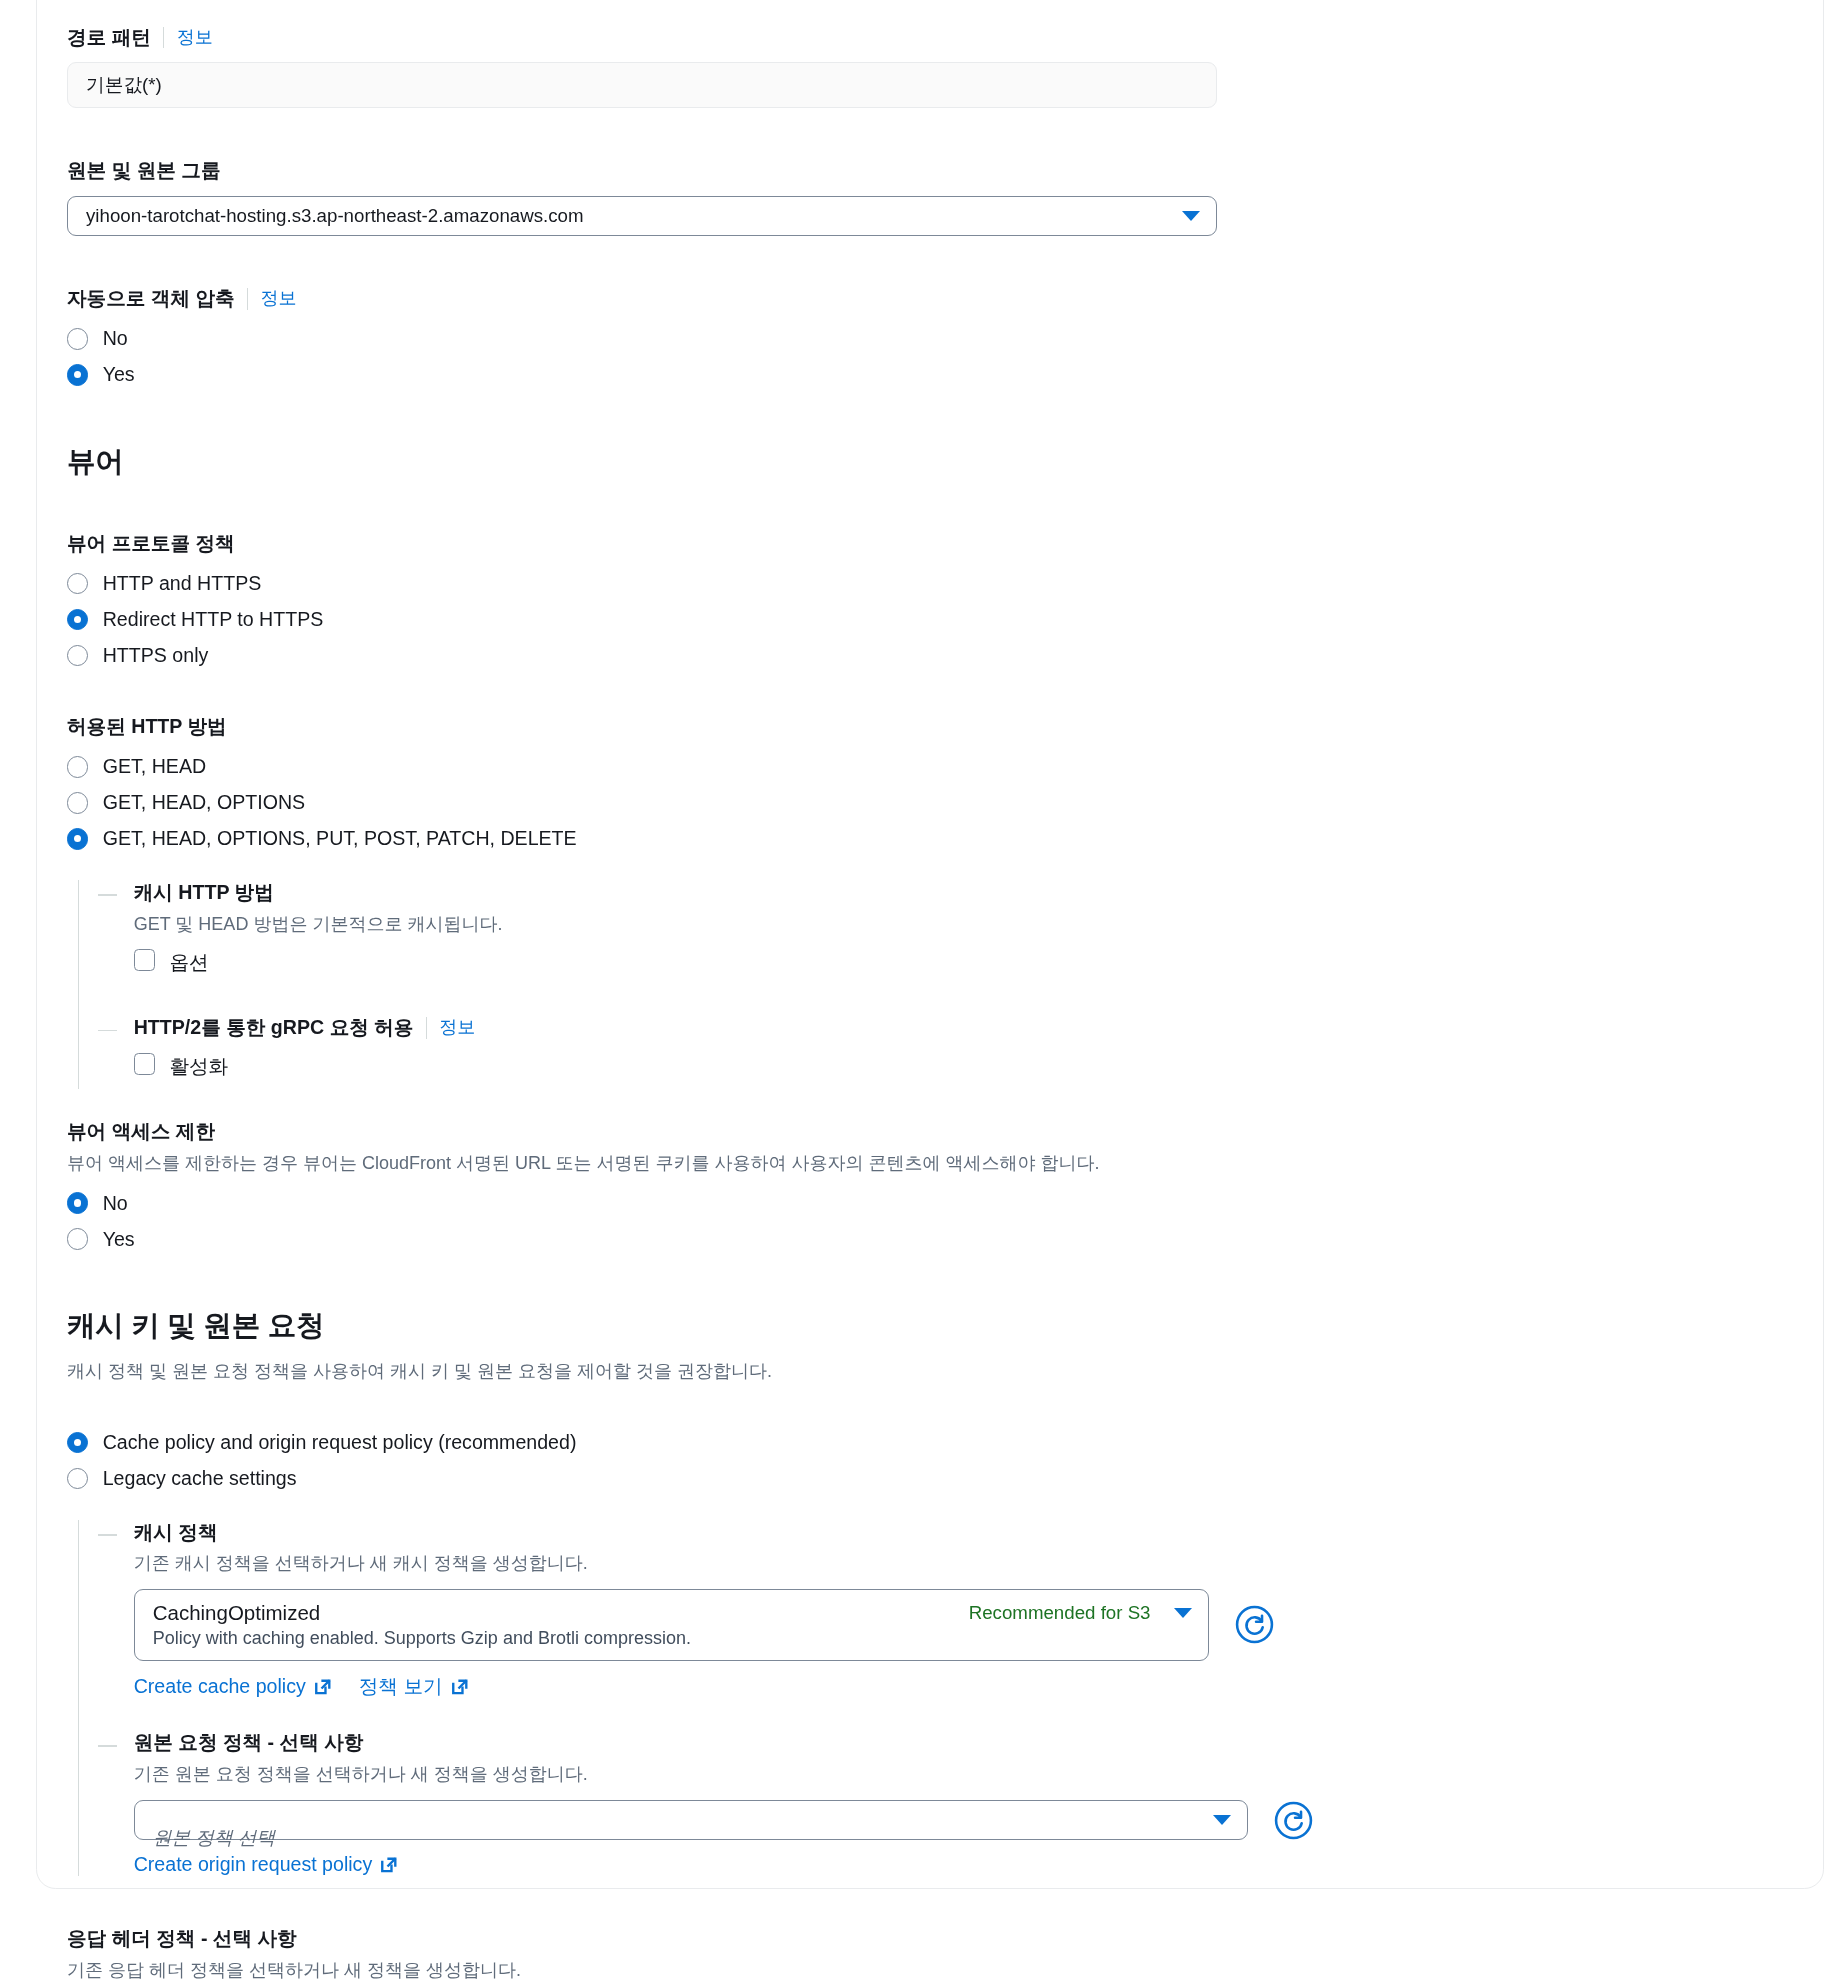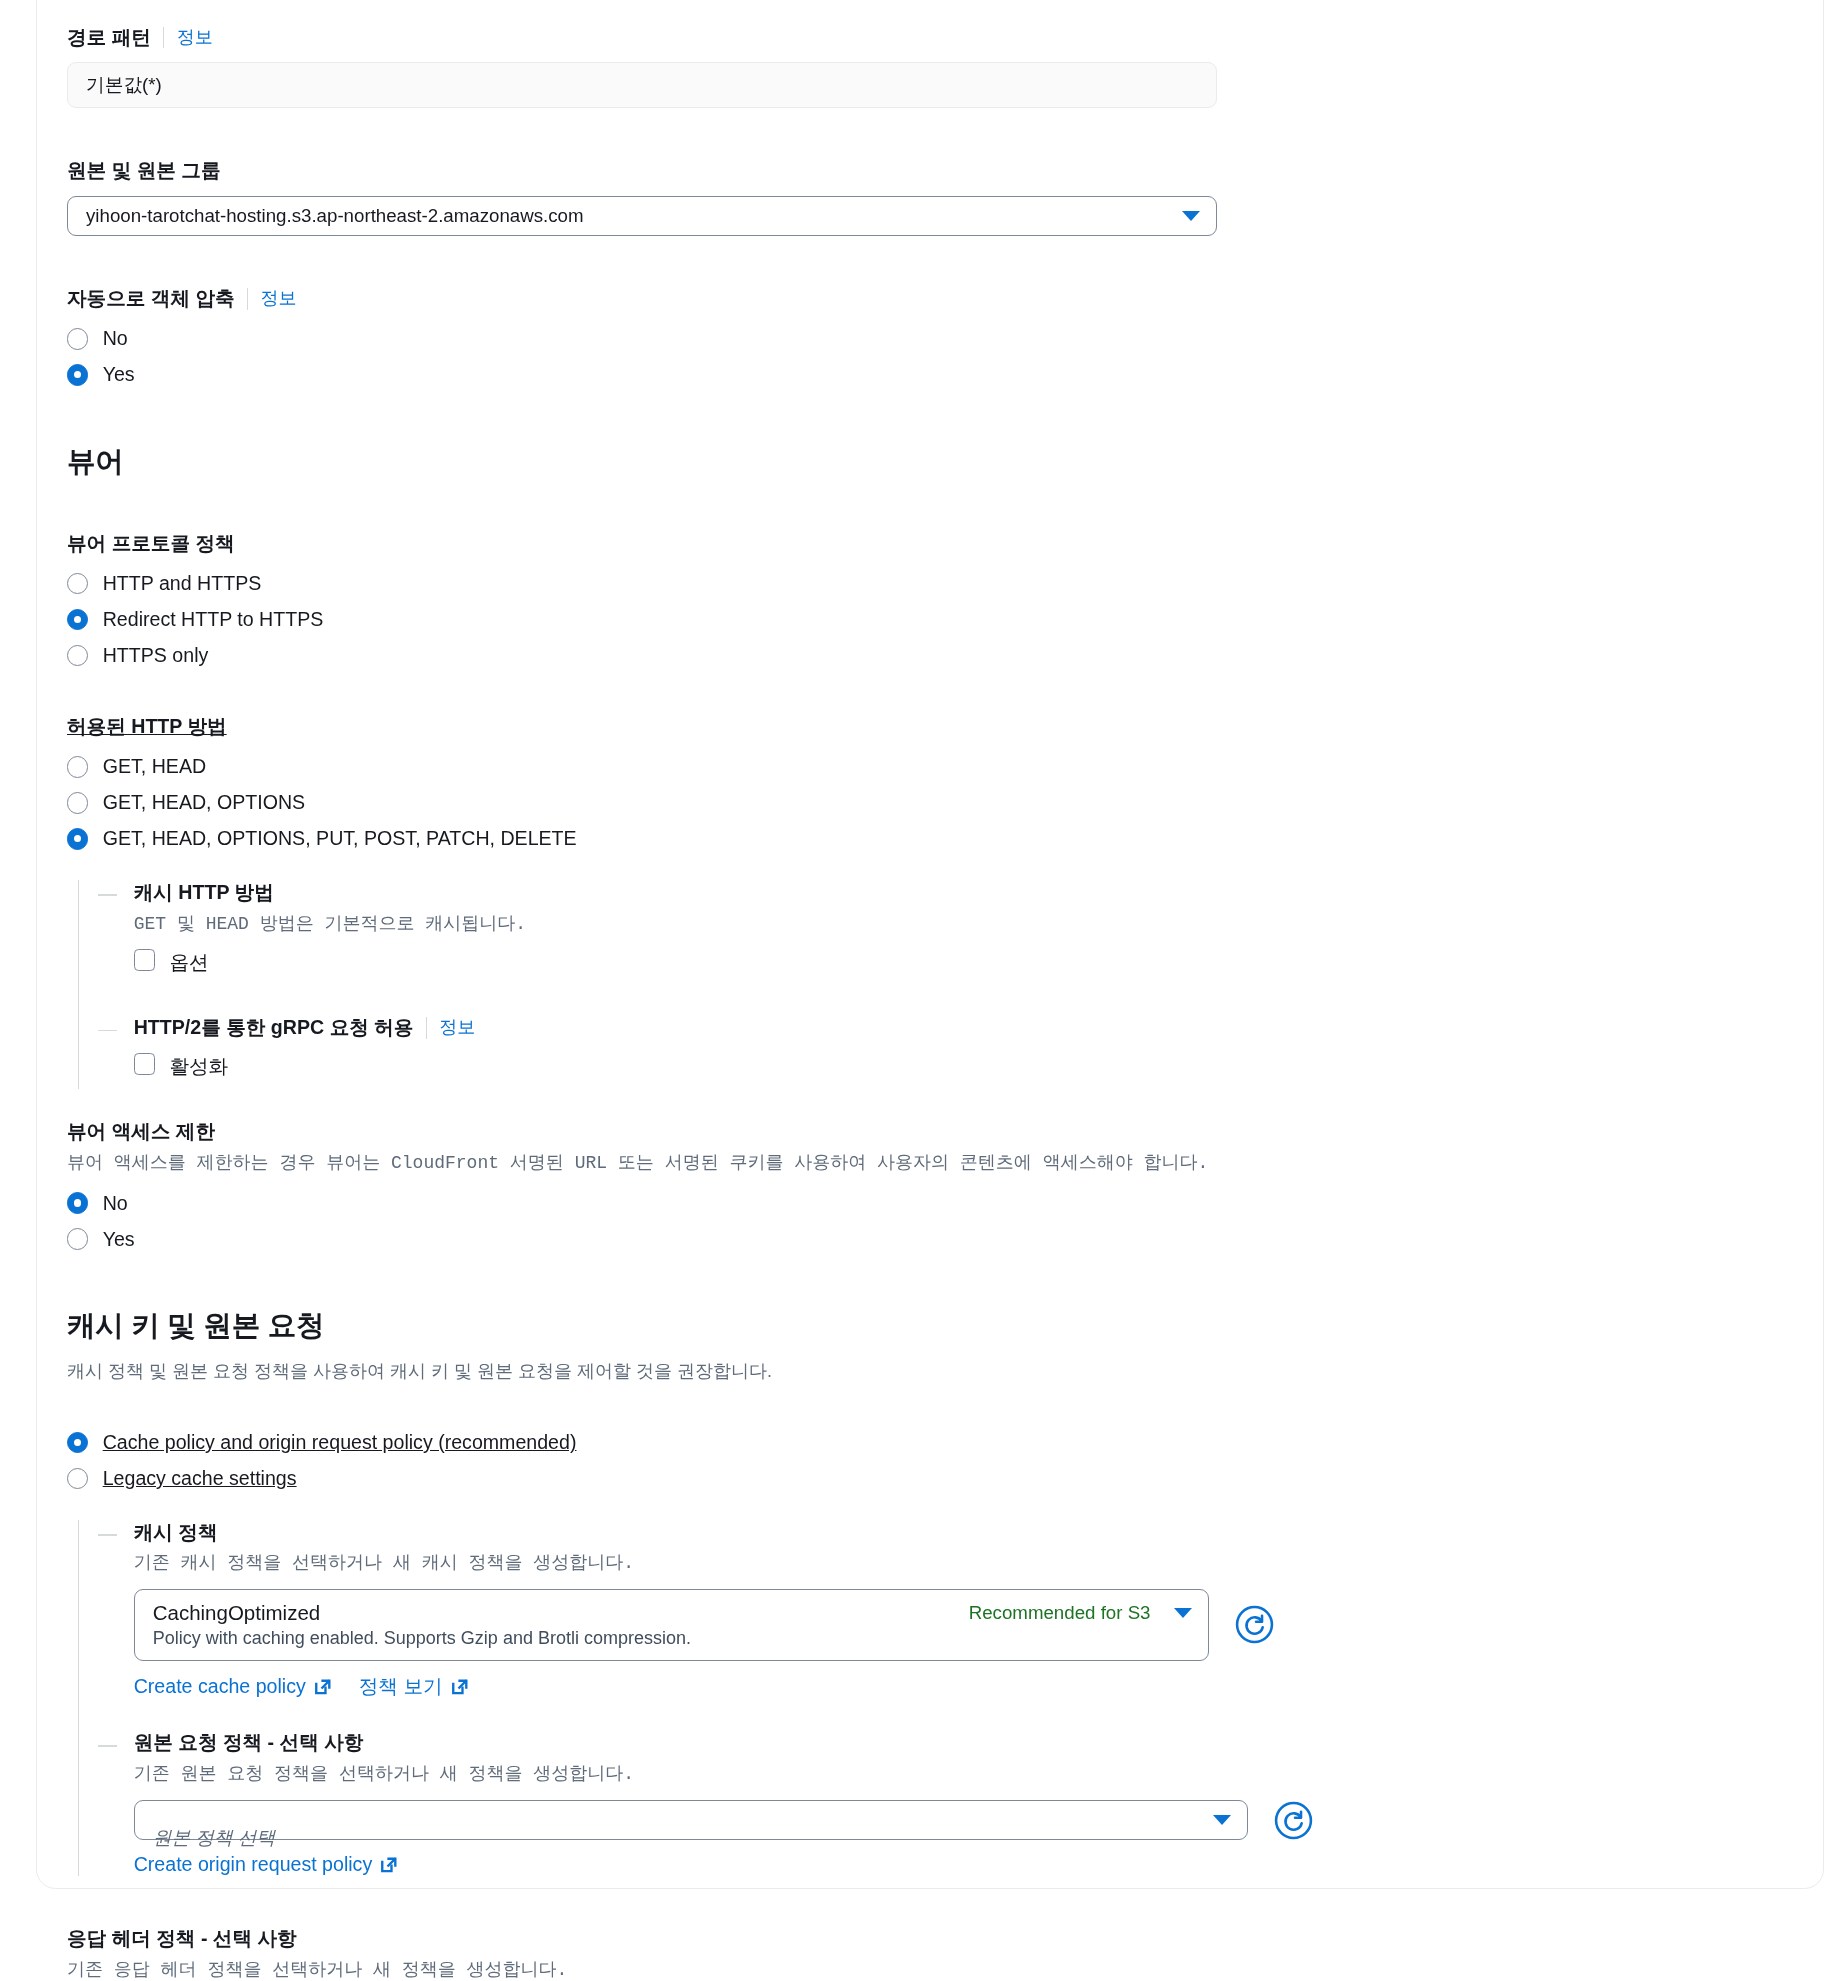--- a/index.html
+++ b/index.html
@@ -235,26 +235,26 @@
   
   .with-refresh { display: flex; align-items: center; }
   .refresh-btn {
     width: 41px; height: 41px;
     margin-left: 25px;
     flex: 0 0 auto;
     cursor: pointer;
   }
 
   
-  .mt6  { margin-top: 5.3px; font-family: Liberation Mono, monospace; }
+  .mt6  { margin-top: 5.3px; }
   .mt10 { margin-top: 9px; }
   .mt14 { margin-top: 12.5px; }
   .mt26 { margin-top: 23px; }
   .mt34 { margin-top: 30px; }
-  .mt46 { margin-top: 41px; text-decoration: underline; }
+  .mt46 { margin-top: 41px; }
   .mt56 { margin-top: 50px; }
 </style>
 </head>
 <body>
 
 <div class="panel"></div>
 
 <div class="content">
 
   <div style="height:12.5px"></div>

